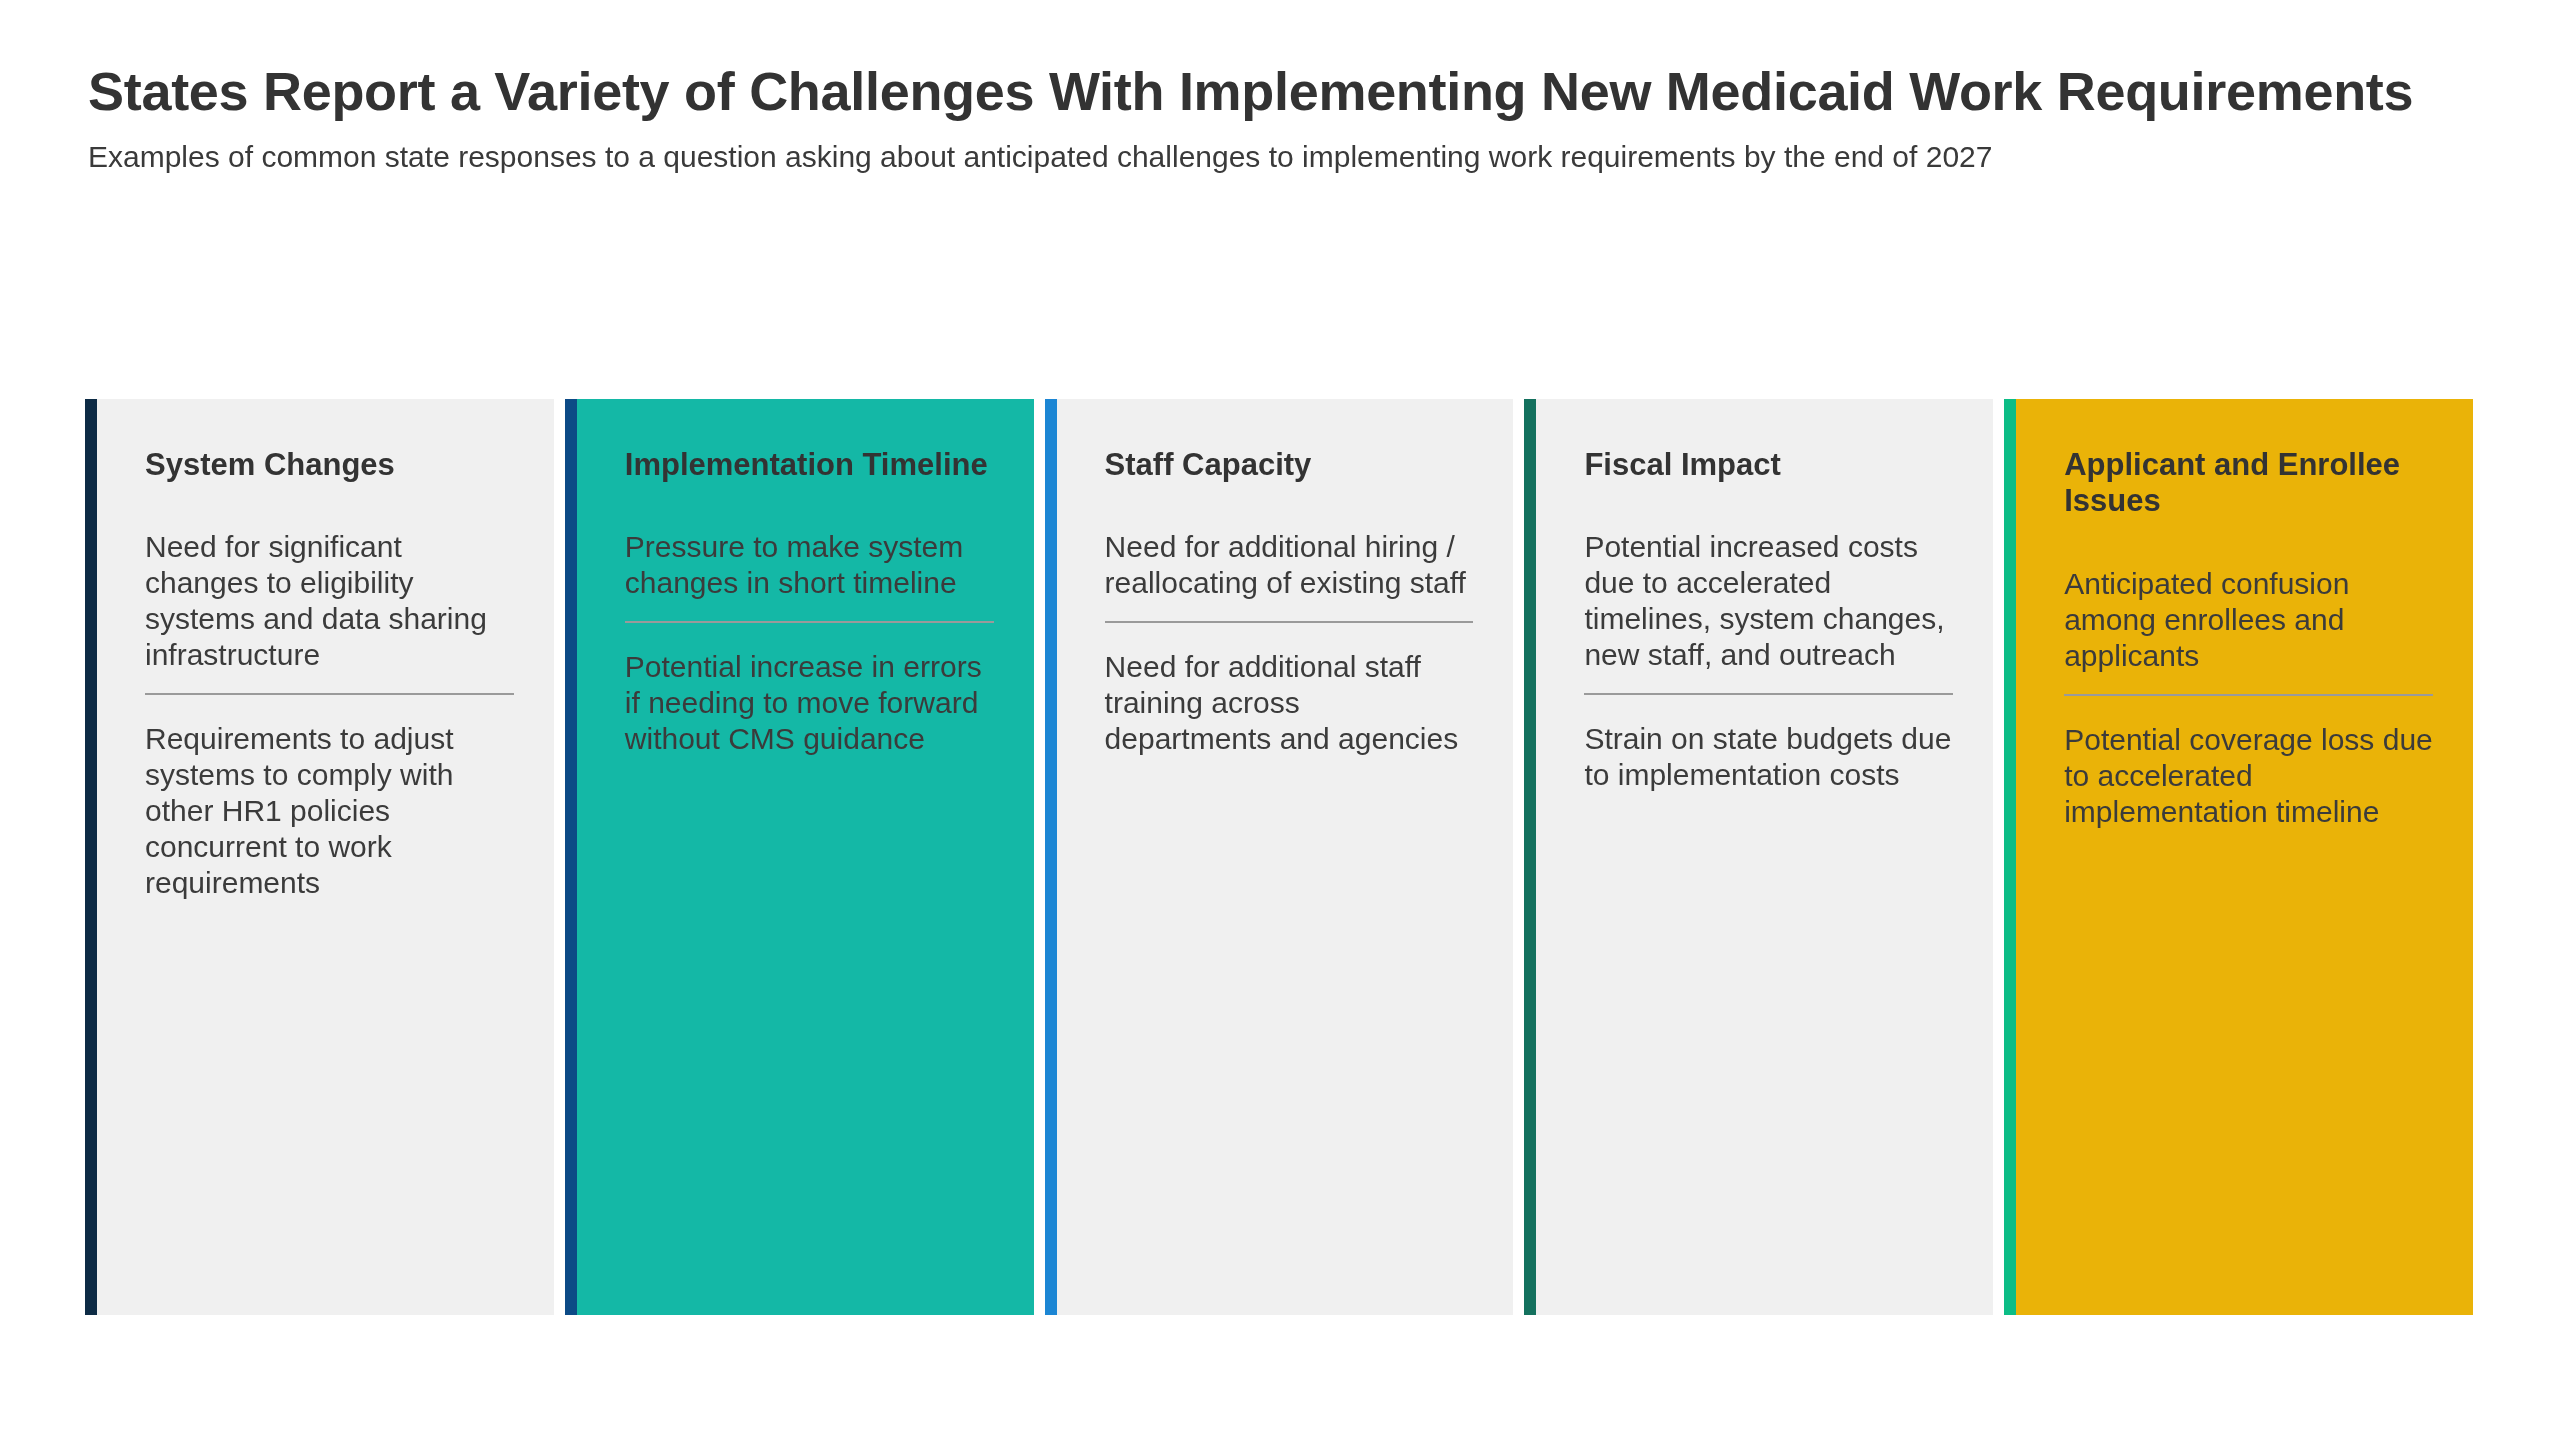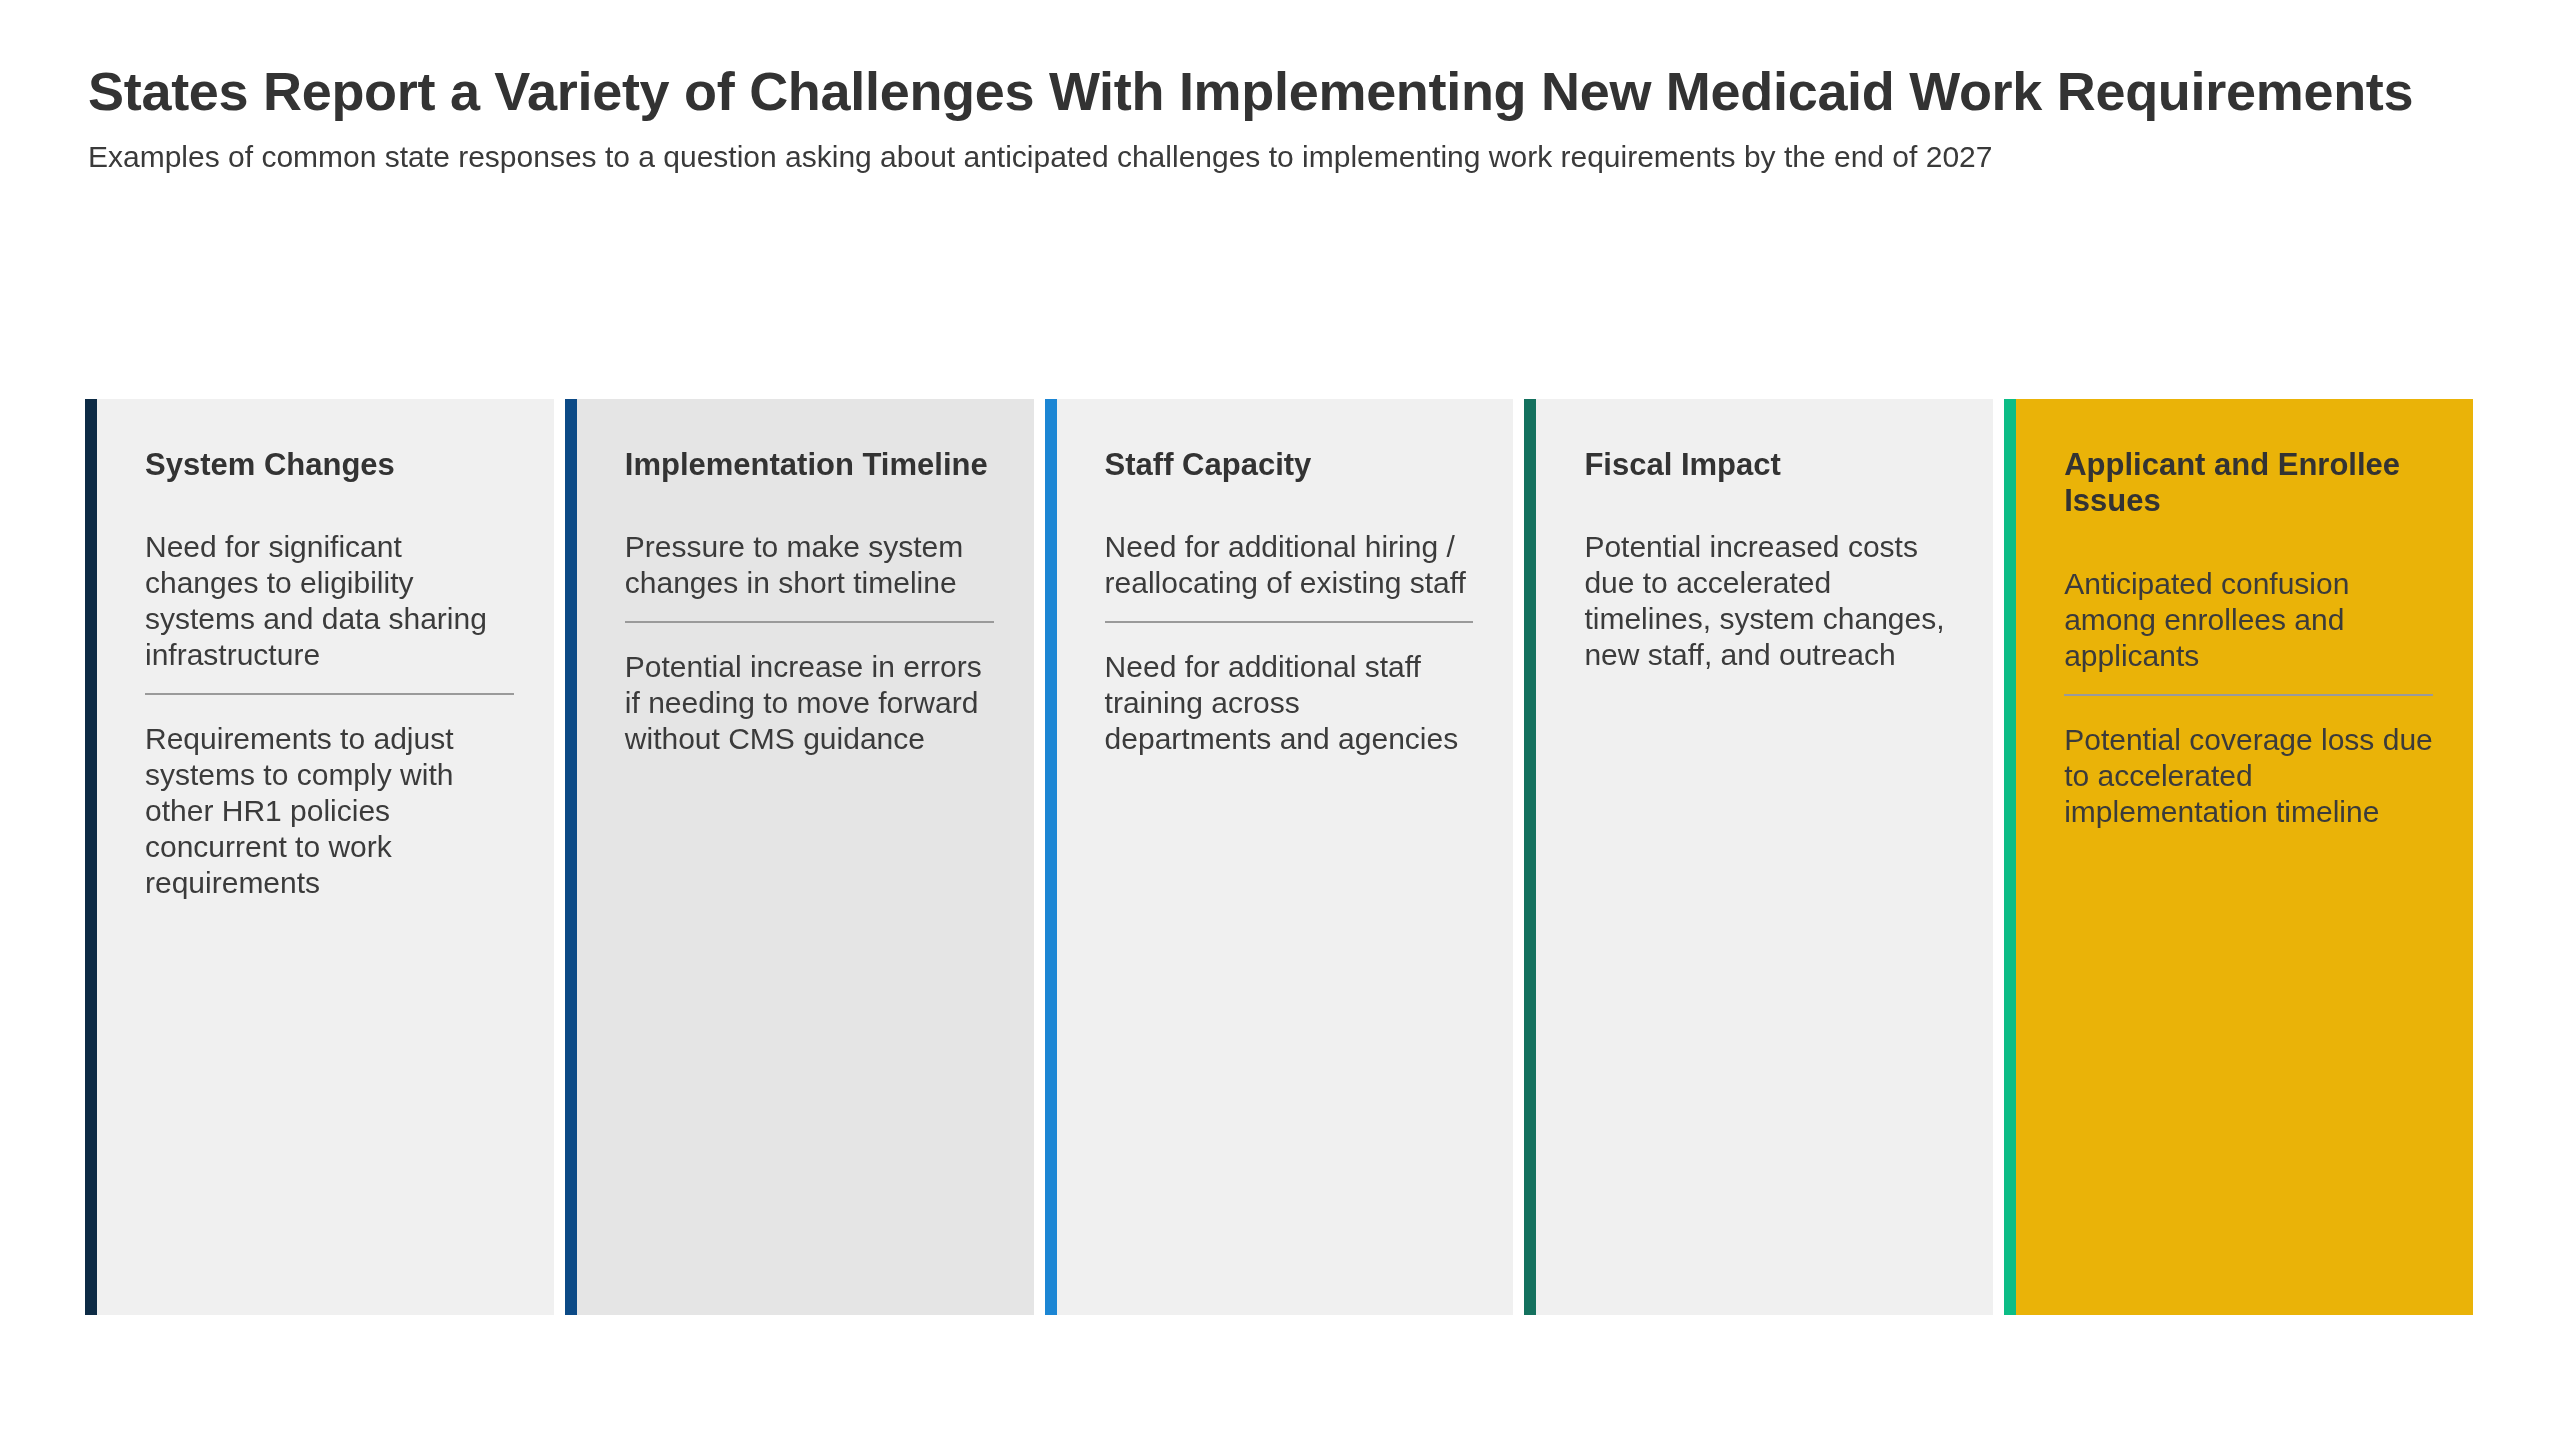--- a/index.html
+++ b/index.html
@@ -109,21 +109,21 @@
       <div class="accent" style="background: rgb(13, 43, 69);"></div>
       <div class="card-body">
         <h2 class="card-title">System Changes</h2>
         <ul class="items">
           <li class="item">Need for significant changes to eligibility systems and data sharing infrastructure</li>
           <li class="item" style="border-top-color: rgb(154, 154, 154);">Requirements to adjust systems to comply with other HR1 policies concurrent to work requirements</li>
         </ul>
       </div>
     </div>
 
-    <div class="card" style="background: #e5e5e5;">
+    <div class="card" style="background: #14b8a6;">
       <div class="accent" style="background: rgb(12, 74, 134);"></div>
       <div class="card-body">
         <h2 class="card-title">Implementation Timeline</h2>
         <ul class="items">
           <li class="item">Pressure to make system changes in short timeline</li>
           <li class="item" style="border-top-color: rgb(154, 154, 154);">Potential increase in errors if needing to move forward without CMS guidance</li>
         </ul>
       </div>
     </div>
 
@@ -137,20 +137,21 @@
         </ul>
       </div>
     </div>
 
     <div class="card" style="background: rgb(240, 240, 240);">
       <div class="accent" style="background: rgb(20, 113, 94);"></div>
       <div class="card-body">
         <h2 class="card-title">Fiscal Impact</h2>
         <ul class="items">
           <li class="item">Potential increased costs due to accelerated timelines, system changes, new staff, and outreach</li>
+          <li class="item" style="border-top-color: rgb(154, 154, 154);">Strain on state budgets due to implementation costs</li>
         </ul>
       </div>
     </div>
 
     <div class="card" style="background: #eab308;">
       <div class="accent" style="background: rgb(12, 189, 134);"></div>
       <div class="card-body">
         <h2 class="card-title">Applicant and Enrollee Issues</h2>
         <ul class="items">
           <li class="item">Anticipated confusion among enrollees and applicants</li>

